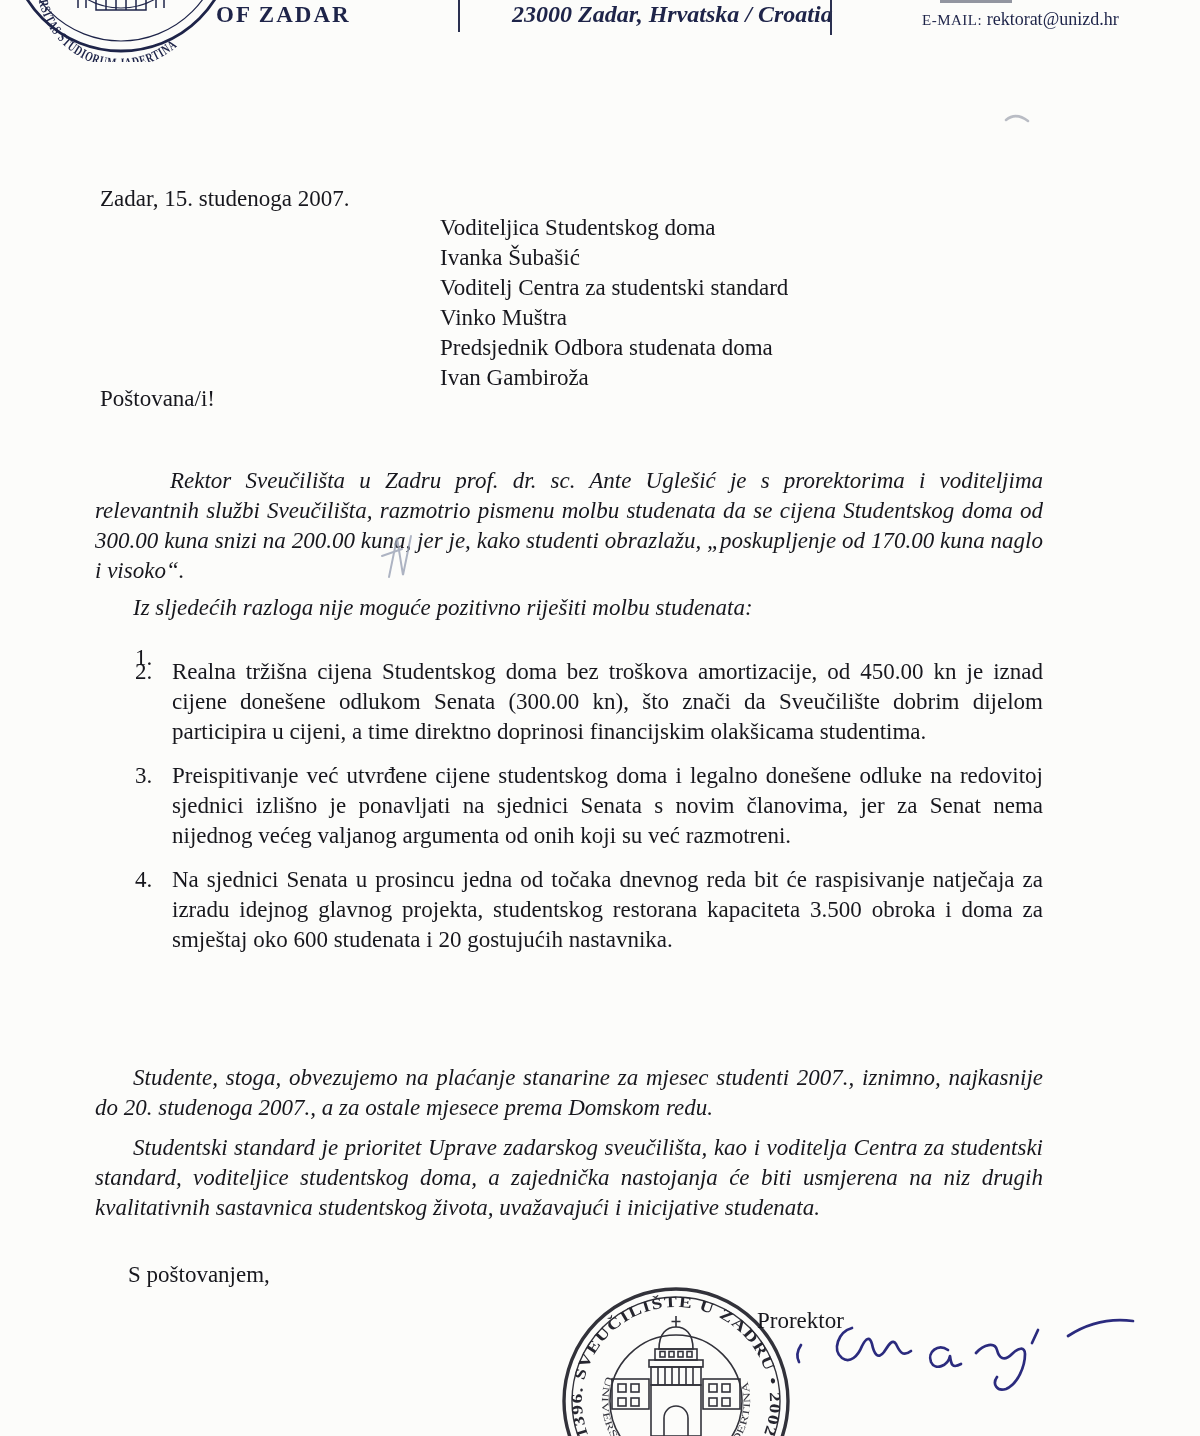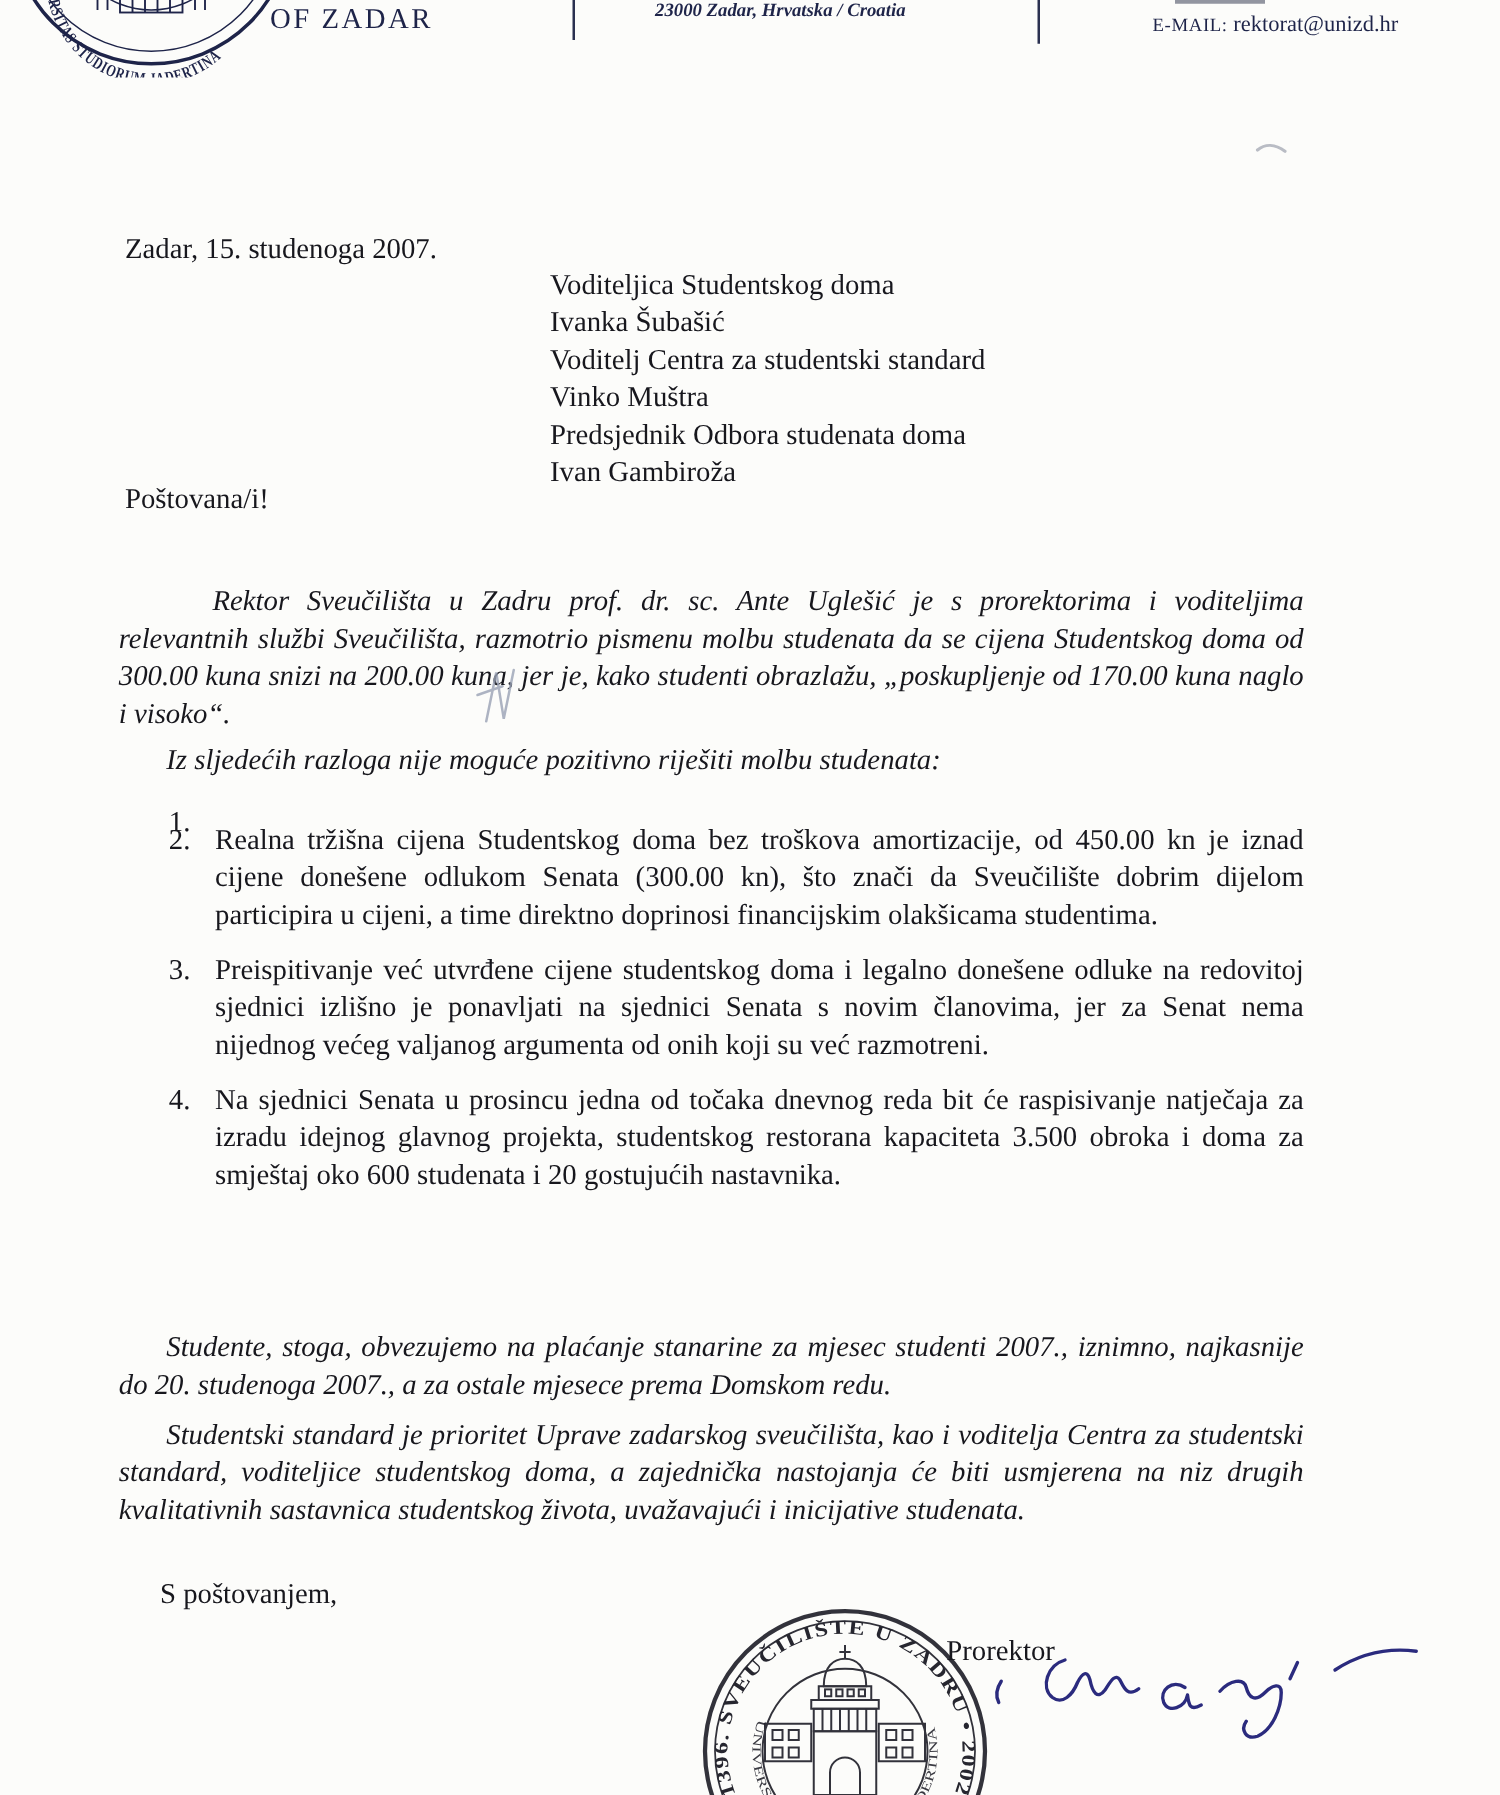--- a/index.html
+++ b/index.html
@@ -12,28 +12,28 @@
     overflow: hidden;
     font-family: "Liberation Serif", "DejaVu Serif", serif;
     color: #17171d;
   }
   .abs { position: absolute; }
 
   
   .lh-navy { color: #1e2449; }
   .university-name {
     left: 216px; top: 2px;
-    font-size: 23px; letter-spacing: 2px; font-weight: 400;
+    font-size: 23px; letter-spacing: 2px; font-weight: 700;
   }
   .lh-divider { width: 2px; background: #2a3050; top: 0; }
   .divider-1 { left: 458px; height: 32px; }
   .divider-2 { left: 830px; height: 35px; }
   .lh-address {
-    left: 524px; top: 1px;
-    font-size: 15px; font-style: italic; font-weight: bold;
+    left: 512px; top: 1px;
+    font-size: 24px; font-style: italic; font-weight: bold;
   }
   .lh-email { left: 890px; top: 9px; font-size: 18px; }
   .lh-email .label { font-size: 15px; letter-spacing: 0.5px; margin-left: 32px; }
   .scan-sliver { left: 940px; top: 0; width: 72px; height: 3px; background: #3a3f55; opacity: .55; }
 
   
   p { margin: 0; }
   .body-text { font-size: 23px; line-height: 30px; text-align: justify; }
   .meta-line { font-size: 23px; }
   .reference  { left: 100px; top: 122px; }

